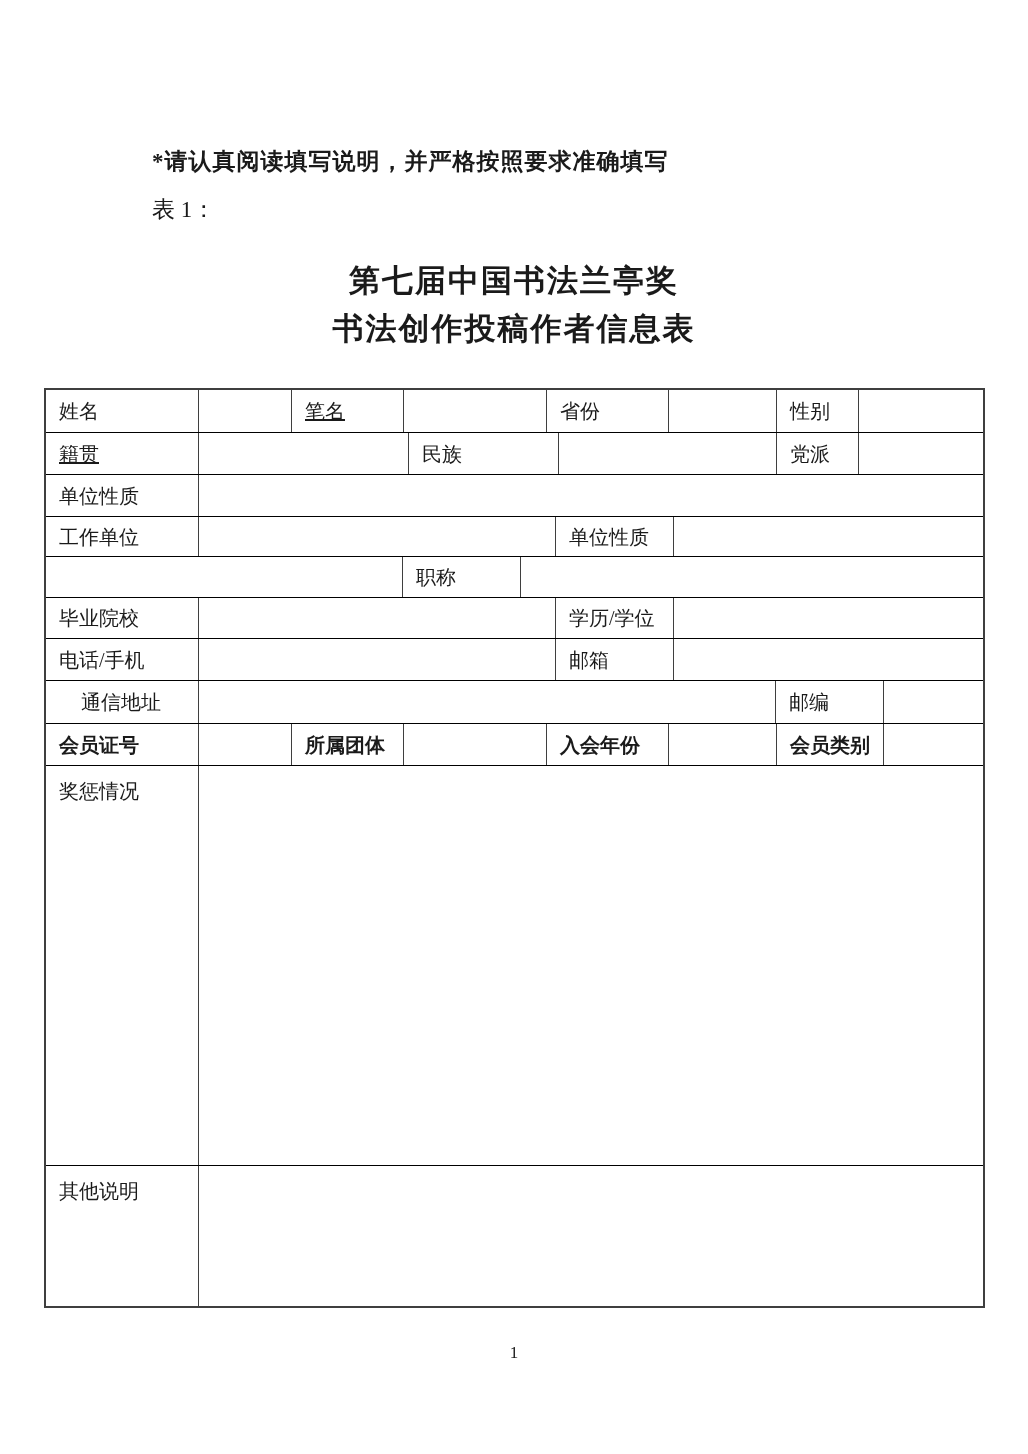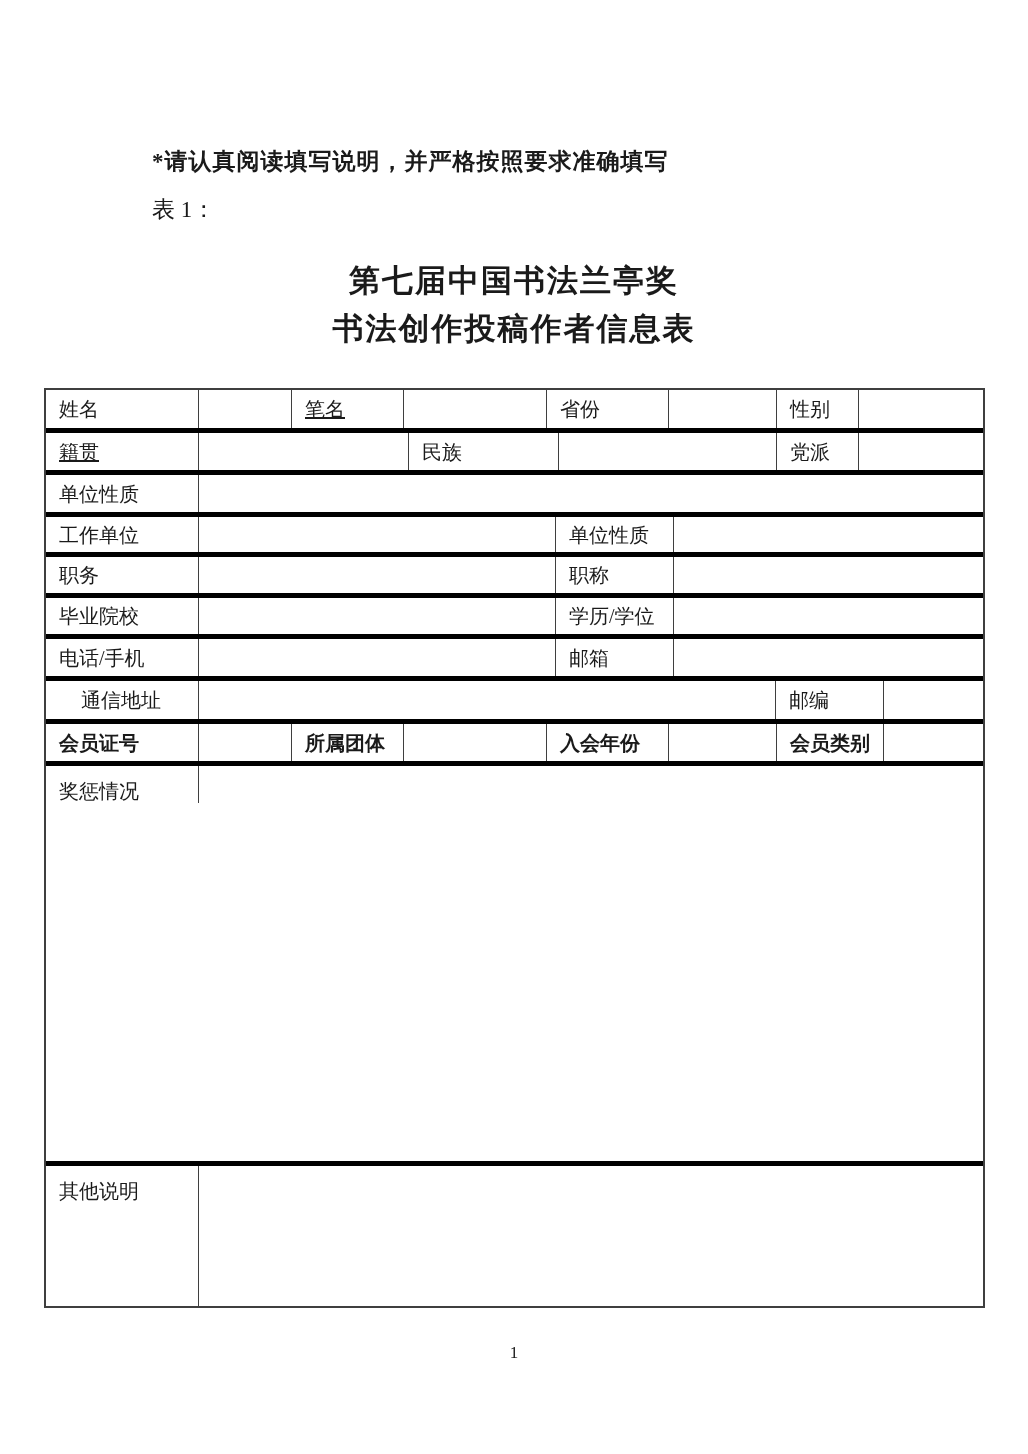--- a/index.html
+++ b/index.html
@@ -9,21 +9,21 @@
   }
   .note{position:absolute;left:152px;top:146px;font-size:23px;font-weight:bold;letter-spacing:1px;}
   .table-label{position:absolute;left:152px;top:194px;font-size:23px;}
   .title{position:absolute;left:0;width:1028px;text-align:center;font-size:31px;font-weight:bold;letter-spacing:2px;margin-top:20px;}
   .title1{top:240px;}
   .title2{top:288px;}
   .form-table{
     position:absolute;left:44px;top:388px;width:941px;
     border:2px solid #3f3f3f;box-sizing:border-box;background:#fff;
   }
-  .frow{display:flex;border-bottom:5px solid #000000;box-sizing:border-box;}
+  .frow{display:flex;border-bottom:1px solid #000000;box-sizing:border-box;}
   .frow:last-child{border-bottom:none;gap:45px;}
   .fcell{
     box-sizing:border-box;border-right:1px solid #3f3f3f;
     display:flex;align-items:center;padding-left:13px;
     font-size:20px;line-height:1.2;overflow:hidden;white-space:nowrap;
   }
   .fcell.last{border-right:none;flex:1;}
   .frow.top-align .fcell{align-items:flex-start;padding-top:13px;}
   .page-number{position:absolute;left:0;width:1028px;top:1343px;text-align:center;font-size:17px;}
 </style>
@@ -63,21 +63,20 @@
   </div>
 
   <div class="frow" style="height:40px;">
     <div class="fcell" style="width:153px;">工作单位</div>
     <div class="fcell" style="width:357px;"></div>
     <div class="fcell" style="width:118px;">单位性质</div>
     <div class="fcell last"></div>
   </div>
 
   <div class="frow" style="height:41px;">
-    <div class="fcell" style="width:153px;">职务</div>
     <div class="fcell" style="width:357px;"></div>
     <div class="fcell" style="width:118px;">职称</div>
     <div class="fcell last"></div>
   </div>
 
   <div class="frow" style="height:41px;">
     <div class="fcell" style="width:153px;">毕业院校</div>
     <div class="fcell" style="width:357px;"></div>
     <div class="fcell" style="width:118px;">学历/学位</div>
     <div class="fcell last"></div>
@@ -101,21 +100,21 @@
     <div class="fcell" style="width:153px;">会员证号</div>
     <div class="fcell" style="width:93px;"></div>
     <div class="fcell" style="width:112px;">所属团体</div>
     <div class="fcell" style="width:143px;"></div>
     <div class="fcell" style="width:122px;">入会年份</div>
     <div class="fcell" style="width:108px;"></div>
     <div class="fcell" style="width:107px;">会员类别</div>
     <div class="fcell last"></div>
   </div>
 
-  <div class="frow top-align" style="height:400px;flex-direction:column;">
+  <div class="frow top-align" style="height:400px;">
     <div class="fcell" style="width:153px;">奖惩情况</div>
     <div class="fcell last"></div>
   </div>
 
   <div class="frow top-align" style="height:140px;">
     <div class="fcell" style="width:153px;">其他说明</div>
     <div class="fcell last"></div>
   </div>
 
 </div>

